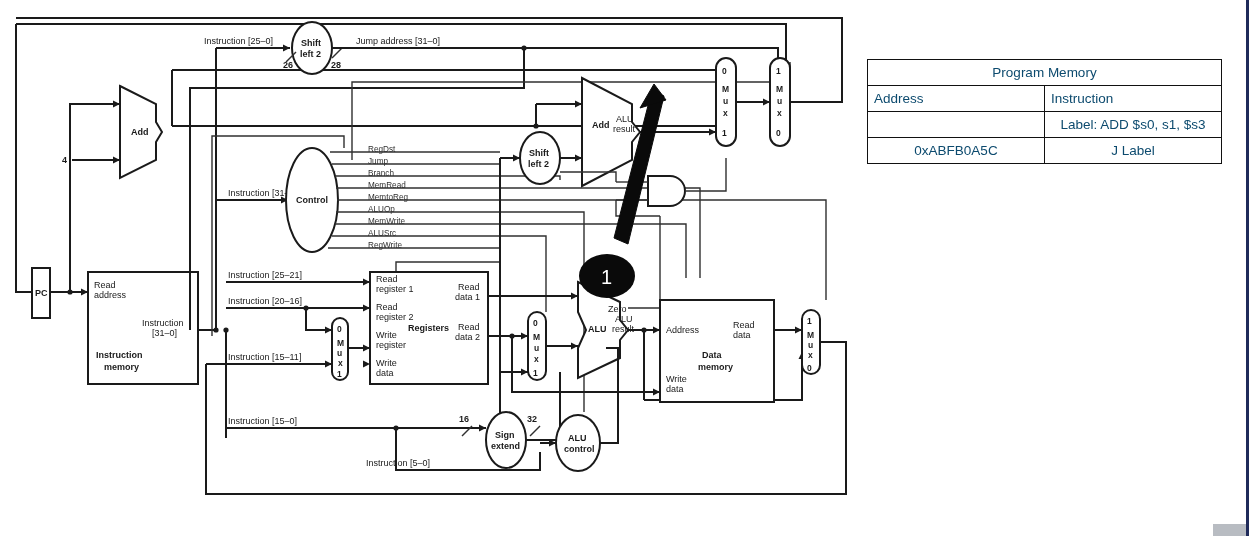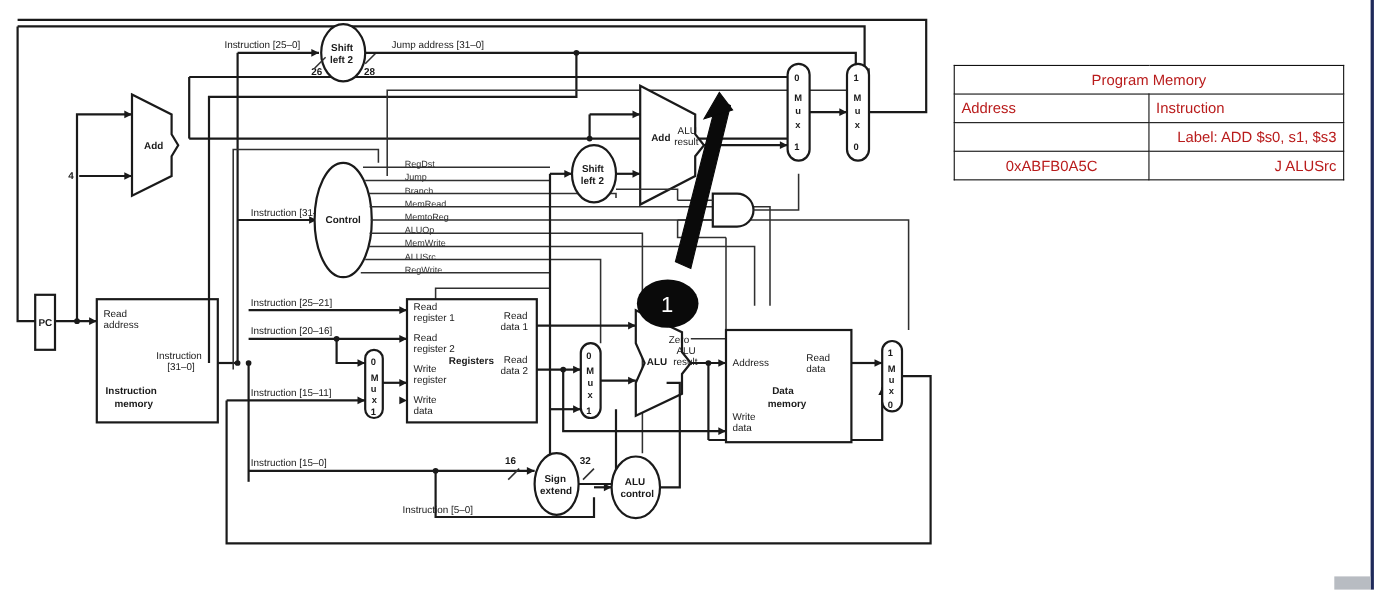--- a/index.html
+++ b/index.html
@@ -93,37 +93,37 @@
     left: 867px;
     top: 59px;
     width: 355px;
   }
   table.pm {
     border-collapse: collapse;
     width: 355px;
     table-layout: fixed;
     font-family: "Liberation Sans", sans-serif;
     font-size: 13.5px;
-    color: #b91c1c;
+    color: #0c4a6e;
   }
   table.pm td {
     border: 1.3px solid #111;
     height: 23px;
     padding: 1px 6px;
     vertical-align: middle;
   }
   table.pm td.title {
     text-align: center;
   }
   table.pm td.addr {
     width: 112px;
     text-align: center;
   }
   table.pm td.instr {
-    text-align: right;
+    text-align: center;
   }
   table.pm td.hdr-l {
     text-align: left;
   }
   table.pm td.addr-val {
   }
   .scroll-nub {
     position: absolute;
     left: 1213px;
     top: 524px;
@@ -472,21 +472,21 @@
         <tr>
           <td class="addr hdr-l">Address</td>
           <td class="instr hdr-l">Instruction</td>
         </tr>
         <tr>
           <td class="addr addr-val"></td>
           <td class="instr">Label: ADD $s0, s1, $s3</td>
         </tr>
         <tr>
           <td class="addr addr-val">0xABFB0A5C</td>
-          <td class="instr">J ALUSrc</td>
+          <td class="instr">J Label</td>
         </tr>
       </tbody>
     </table>
   </div>
 
   <div class="scroll-nub"></div>
 
 </div>
 
 </body></html>

